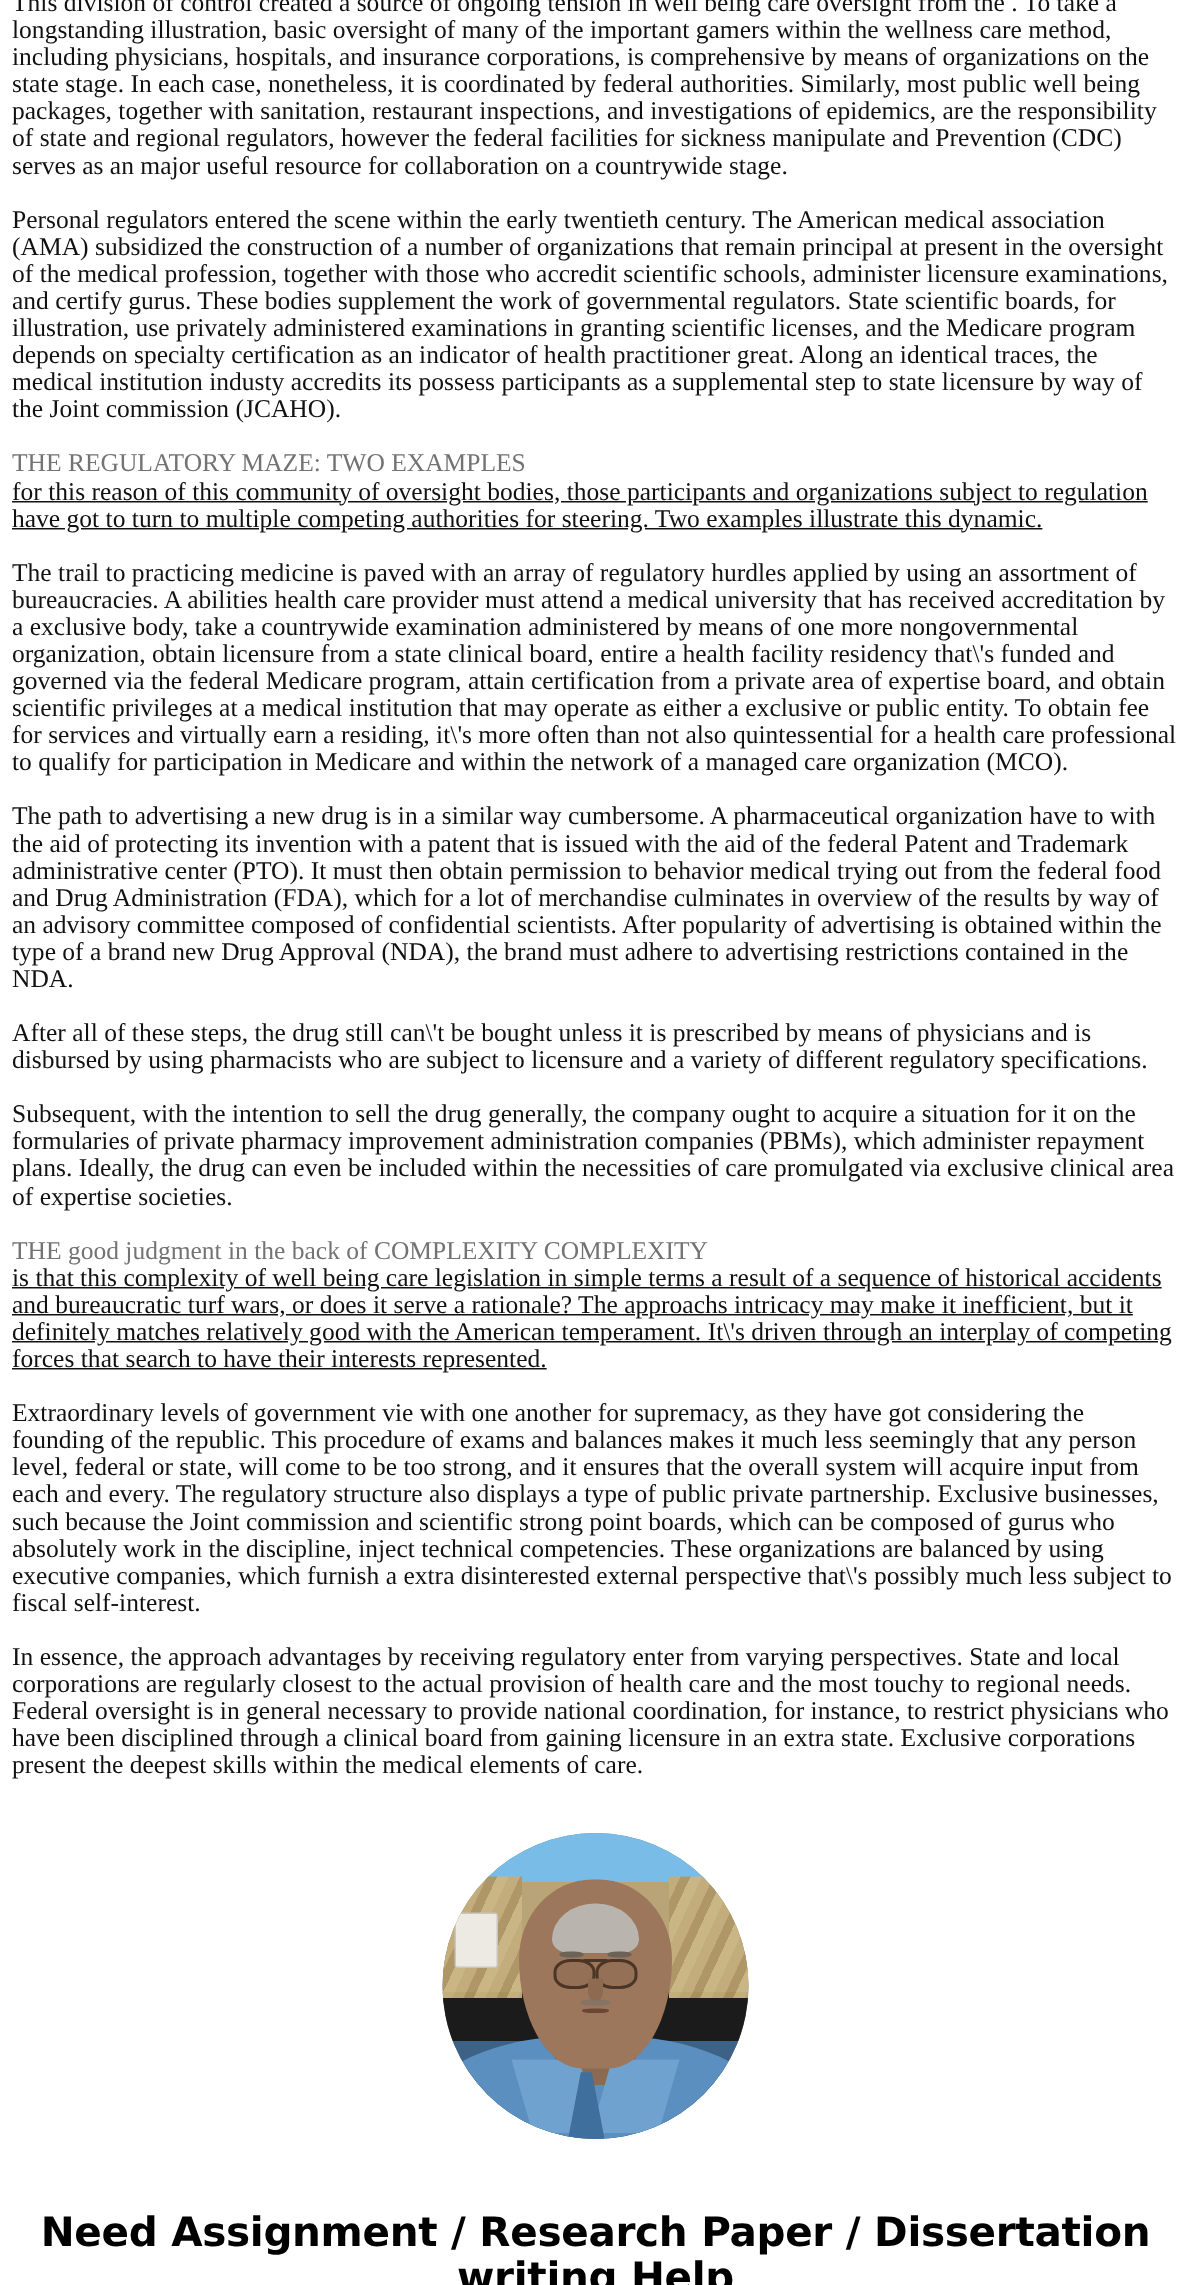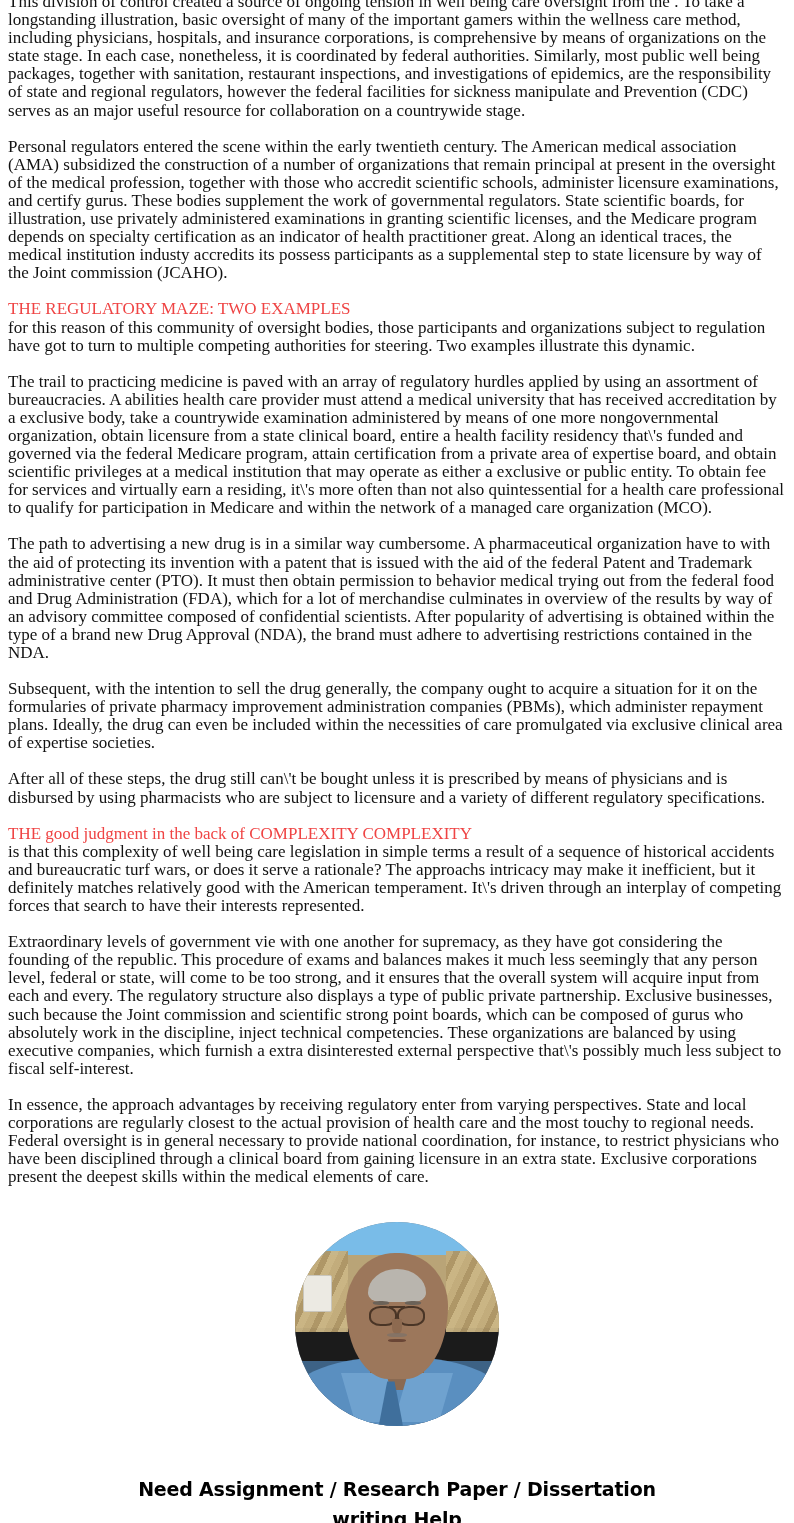--- a/index.html
+++ b/index.html
@@ -44,29 +44,30 @@
   
   .para.clipped {
     margin-top: -7px;
   }
 
   .section-head {
     font-size: 17px;
     line-height: 18.1px;
     font-weight: normal;
     margin: 0;
-    color: #ef4444;
+    color: #737373;
   }
 
   .head-block {
     margin: 0 0 18px 0;
   }
 
   .head-block .para {
     margin: 0;
+    text-decoration: underline;
   }
 
   
   .promo {
     margin-top: 36px;
     text-align: center;
   }
 
   .avatar {
     width: 204px;
@@ -238,21 +239,21 @@
     height: 3.5%;
     margin-left: -10%;
     background: #7d7268;
     border-radius: 40%;
     opacity: .75;
   }
 
   .promo-line {
     font-family: "DejaVu Sans", "Liberation Sans", sans-serif;
     font-weight: bold;
-    font-size: 19px;
+    font-size: 27px;
     line-height: 30px;
     color: #000000;
     letter-spacing: -0.2px;
   }
   .promo-headline {
     margin-top: 48px;
   }
 </style>
 </head>
 <body>
@@ -264,22 +265,22 @@
     <p class="para clipped">This division of control created a source of ongoing tension in well being care oversight from the . To take a longstanding illustration, basic oversight of many of the important gamers within the wellness care method, including physicians, hospitals, and insurance corporations, is comprehensive by means of organizations on the state stage. In each case, nonetheless, it is coordinated by federal authorities. Similarly, most public well being packages, together with sanitation, restaurant inspections, and investigations of epidemics, are the responsibility of state and regional regulators, however the federal facilities for sickness manipulate and Prevention (CDC) serves as an major useful resource for collaboration on a countrywide stage.</p>
     <p class="para">Personal regulators entered the scene within the early twentieth century. The American medical association (AMA) subsidized the construction of a number of organizations that remain principal at present in the oversight of the medical profession, together with those who accredit scientific schools, administer licensure examinations, and certify gurus. These bodies supplement the work of governmental regulators. State scientific boards, for illustration, use privately administered examinations in granting scientific licenses, and the Medicare program depends on specialty certification as an indicator of health practitioner great. Along an identical traces, the medical institution industy accredits its possess participants as a supplemental step to state licensure by way of the Joint commission (JCAHO).</p>
 
     <div class="head-block">
       <div class="section-head">THE REGULATORY MAZE: TWO EXAMPLES</div>
       <p class="para">for this reason of this community of oversight bodies, those participants and organizations subject to regulation have got to turn to multiple competing authorities for steering. Two examples illustrate this dynamic.</p>
     </div>
 
     <p class="para">The trail to practicing medicine is paved with an array of regulatory hurdles applied by using an assortment of bureaucracies. A abilities health care provider must attend a medical university that has received accreditation by a exclusive body, take a countrywide examination administered by means of one more nongovernmental organization, obtain licensure from a state clinical board, entire a health facility residency that\'s funded and governed via the federal Medicare program, attain certification from a private area of expertise board, and obtain scientific privileges at a medical institution that may operate as either a exclusive or public entity. To obtain fee for services and virtually earn a residing, it\'s more often than not also quintessential for a health care professional to qualify for participation in Medicare and within the network of a managed care organization (MCO).</p>
     <p class="para">The path to advertising a new drug is in a similar way cumbersome. A pharmaceutical organization have to with the aid of protecting its invention with a patent that is issued with the aid of the federal Patent and Trademark administrative center (PTO). It must then obtain permission to behavior medical trying out from the federal food and Drug Administration (FDA), which for a lot of merchandise culminates in overview of the results by way of an advisory committee composed of confidential scientists. After popularity of advertising is obtained within the type of a brand new Drug Approval (NDA), the brand must adhere to advertising restrictions contained in the NDA.</p>
+    <p class="para">After all of these steps, the drug still can\'t be bought unless it is prescribed by means of physicians and is disbursed by using pharmacists who are subject to licensure and a variety of different regulatory specifications.</p>
     <p class="para">Subsequent, with the intention to sell the drug generally, the company ought to acquire a situation for it on the formularies of private pharmacy improvement administration companies (PBMs), which administer repayment plans. Ideally, the drug can even be included within the necessities of care promulgated via exclusive clinical area of expertise societies.</p>
-    <p class="para">After all of these steps, the drug still can\'t be bought unless it is prescribed by means of physicians and is disbursed by using pharmacists who are subject to licensure and a variety of different regulatory specifications.</p>
 
     <div class="head-block">
       <div class="section-head">THE good judgment in the back of COMPLEXITY COMPLEXITY</div>
       <p class="para">is that this complexity of well being care legislation in simple terms a result of a sequence of historical accidents and bureaucratic turf wars, or does it serve a rationale? The approachs intricacy may make it inefficient, but it definitely matches relatively good with the American temperament. It\'s driven through an interplay of competing forces that search to have their interests represented.</p>
     </div>
 
     <p class="para">Extraordinary levels of government vie with one another for supremacy, as they have got considering the founding of the republic. This procedure of exams and balances makes it much less seemingly that any person level, federal or state, will come to be too strong, and it ensures that the overall system will acquire input from each and every. The regulatory structure also displays a type of public private partnership. Exclusive businesses, such because the Joint commission and scientific strong point boards, which can be composed of gurus who absolutely work in the discipline, inject technical competencies. These organizations are balanced by using executive companies, which furnish a extra disinterested external perspective that\'s possibly much less subject to fiscal self-interest.</p>
     <p class="para">In essence, the approach advantages by receiving regulatory enter from varying perspectives. State and local corporations are regularly closest to the actual provision of health care and the most touchy to regional needs. Federal oversight is in general necessary to provide national coordination, for instance, to restrict physicians who have been disciplined through a clinical board from gaining licensure in an extra state. Exclusive corporations present the deepest skills within the medical elements of care.</p>
 
   </div>

